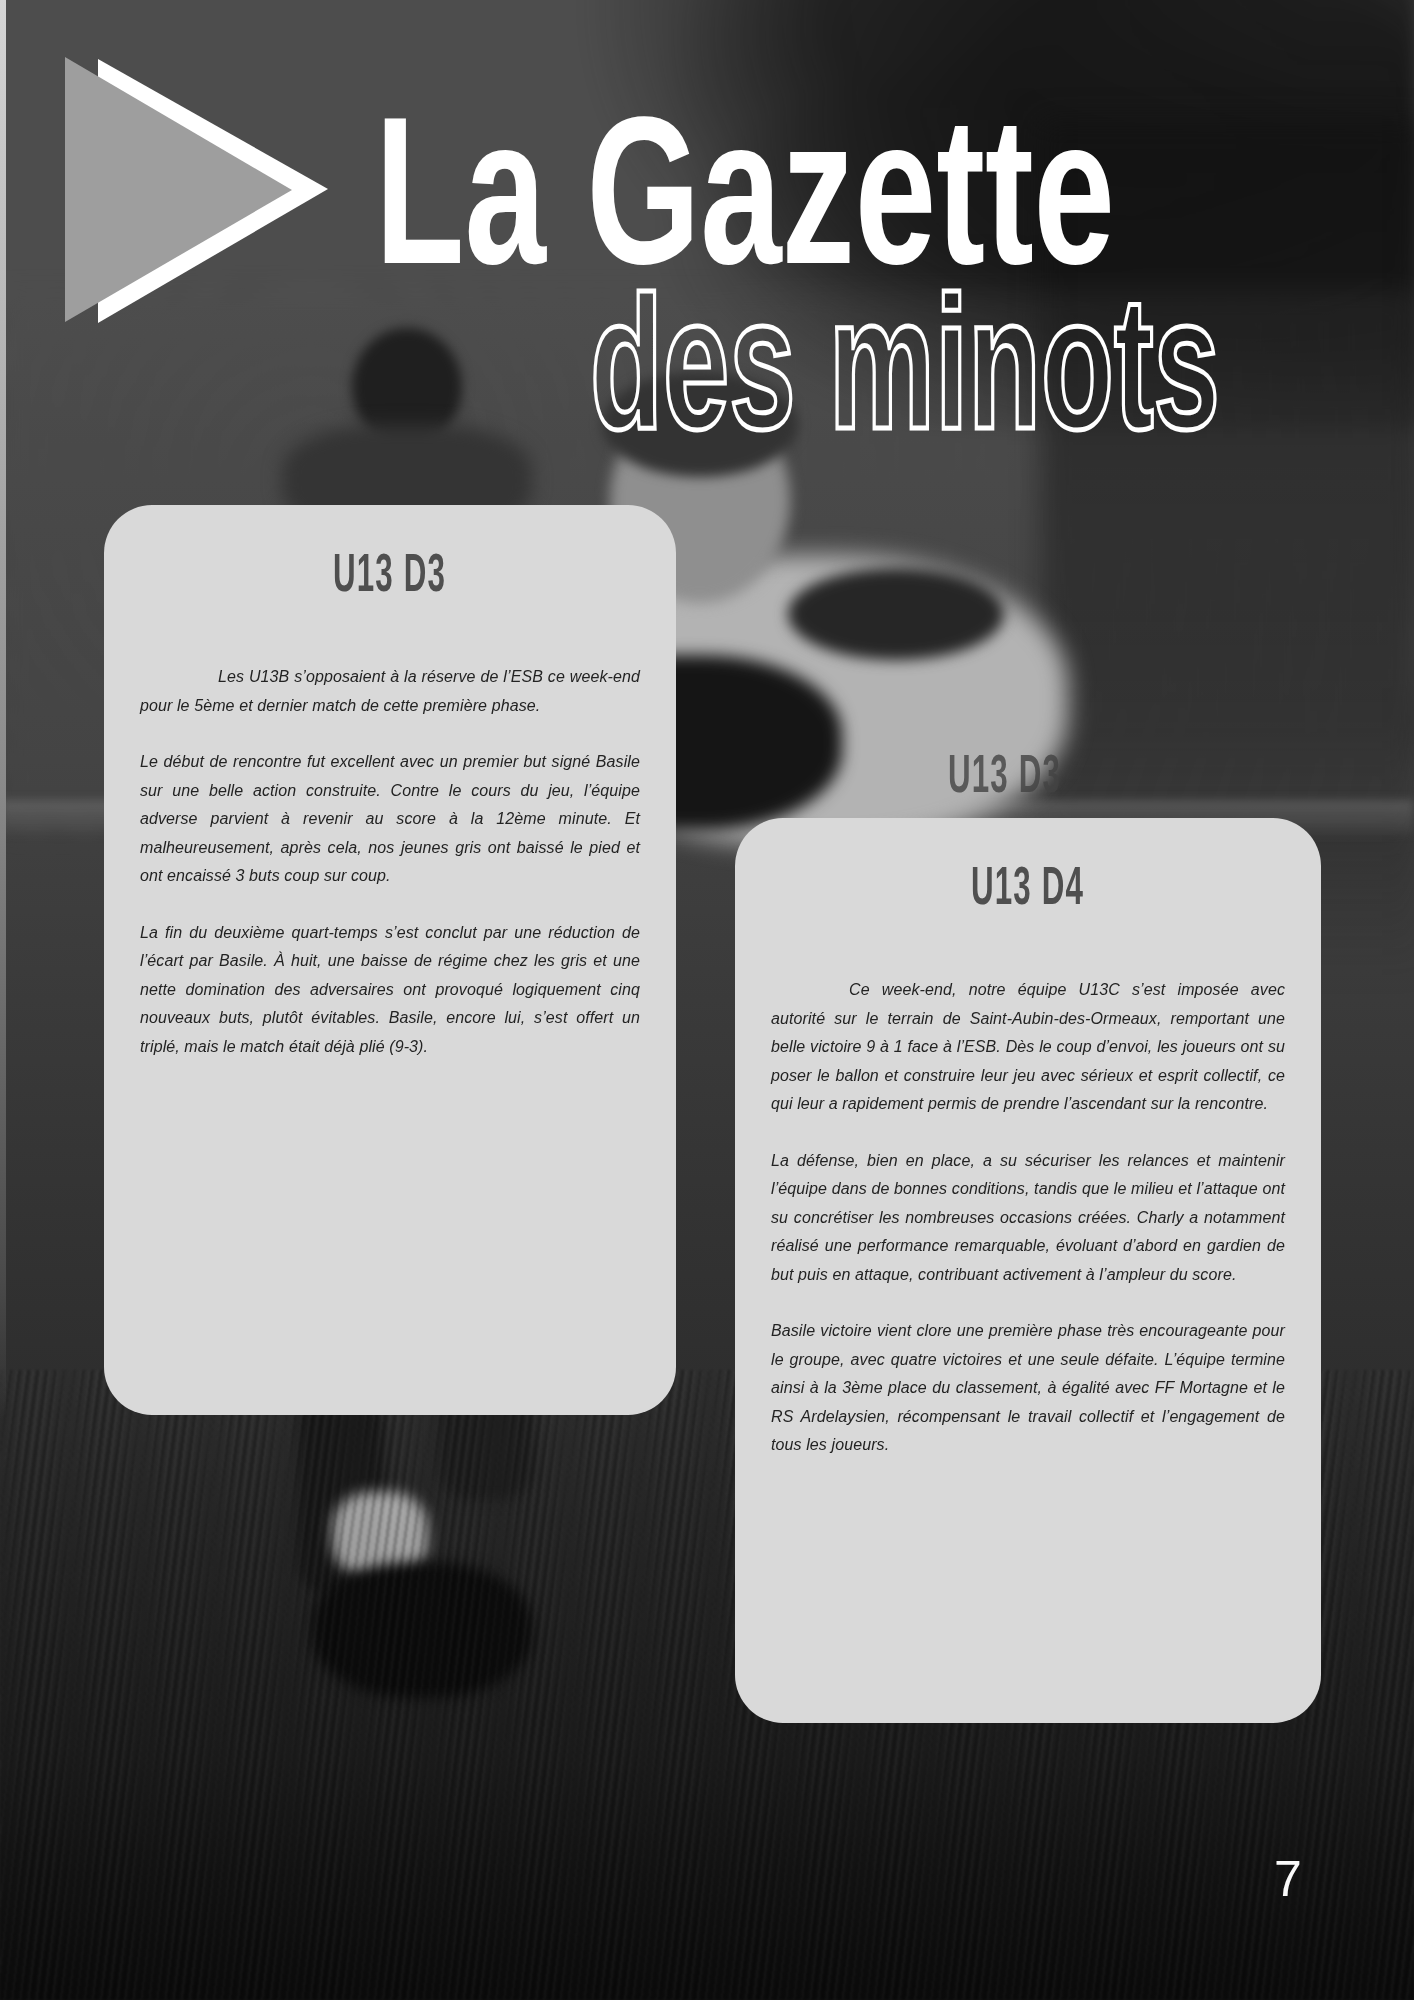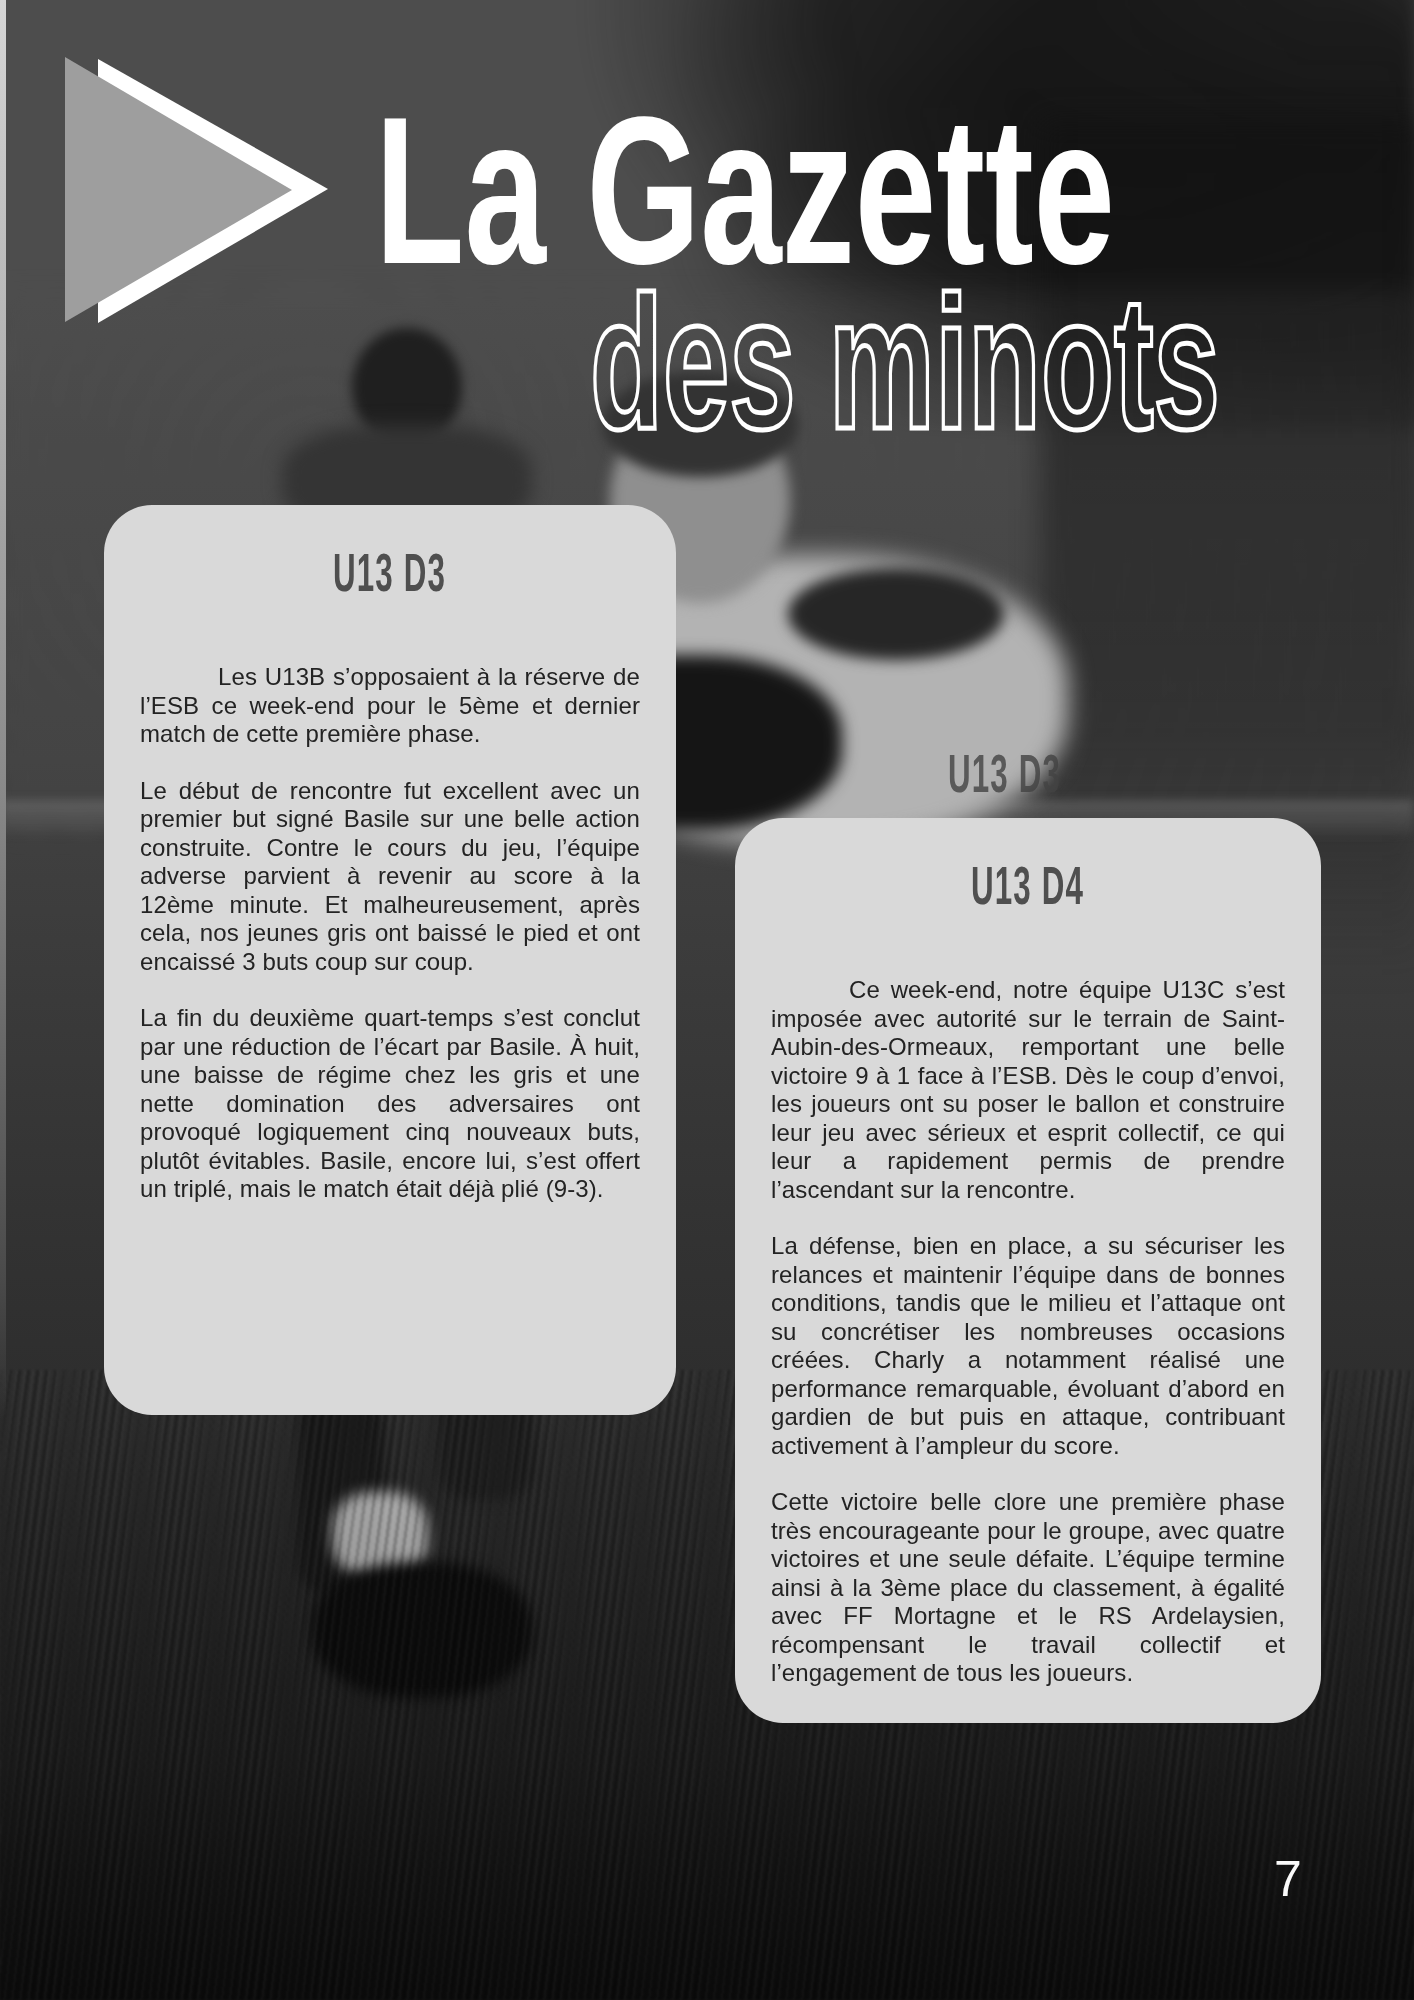--- a/index.html
+++ b/index.html
@@ -87,22 +87,23 @@
   }
   .card-left{left:104px;top:505px;width:572px;height:910px;}
   .card-right{left:735px;top:818px;width:586px;height:905px;}
   .card-head{text-align:center;margin:18px 0 60px;height:62px;}
   .cond-heading{
     display:inline-block;font-weight:700;font-size:54px;color:#4f4f4f;
     letter-spacing:2px;transform:scaleX(0.58);transform-origin:center;
     white-space:nowrap;
   }
   .card p{
-    margin:0 0 28px;text-align:justify;font-size:24px;line-height:28.5px;
+    margin:0 0 28px;text-align:justify;font-size:16px;line-height:28.5px;
     letter-spacing:.1px;
+    font-style:italic;
   }
   .card p.indent{text-indent:78px;}
   
   .page-number{
     position:absolute;left:1248px;top:1850px;width:80px;z-index:2;
     color:#fafafa;font-size:50px;font-weight:400;text-align:center;
   }
 </style>
 </head>
 <body>
@@ -147,18 +148,18 @@
     <p>Le début de rencontre fut excellent avec un premier but signé Basile sur une belle action construite. Contre le cours du jeu, l’équipe adverse parvient à revenir au score à la 12ème minute. Et malheureusement, après cela, nos jeunes gris ont baissé le pied et ont encaissé 3 buts coup sur coup.</p>
     <p>La fin du deuxième quart-temps s’est conclut par une réduction de l’écart par Basile. À huit, une baisse de régime chez les gris et une nette domination des adversaires ont provoqué logiquement cinq nouveaux buts, plutôt évitables. Basile, encore lui, s’est offert un triplé, mais le match était déjà plié (9-3).</p>
   </div>
 
   <div class="card card-right">
     <div class="card-head">
       <span class="cond-heading">U13 D4</span>
     </div>
     <p class="indent">Ce week-end, notre équipe U13C s’est imposée avec autorité sur le terrain de Saint-Aubin-des-Ormeaux, remportant une belle victoire 9 à 1 face à l’ESB. Dès le coup d’envoi, les joueurs ont su poser le ballon et construire leur jeu avec sérieux et esprit collectif, ce qui leur a rapidement permis de prendre l’ascendant sur la rencontre.</p>
     <p>La défense, bien en place, a su sécuriser les relances et maintenir l’équipe dans de bonnes conditions, tandis que le milieu et l’attaque ont su concrétiser les nombreuses occasions créées. Charly a notamment réalisé une performance remarquable, évoluant d’abord en gardien de but puis en attaque, contribuant activement à l’ampleur du score.</p>
-    <p>Cette victoire belle clore une première phase très encourageante pour le groupe, avec quatre victoires et une seule défaite. L’équipe termine ainsi à la 3ème place du classement, à égalité avec FF Mortagne et le RS Ardelaysien, récompensant le travail collectif et l’engagement de tous les joueurs.</p>
+    <p>Basile victoire vient clore une première phase très encourageante pour le groupe, avec quatre victoires et une seule défaite. L’équipe termine ainsi à la 3ème place du classement, à égalité avec FF Mortagne et le RS Ardelaysien, récompensant le travail collectif et l’engagement de tous les joueurs.</p>
   </div>
 
   <div class="page-number">7</div>
 
 </div>
 
 </body></html>

